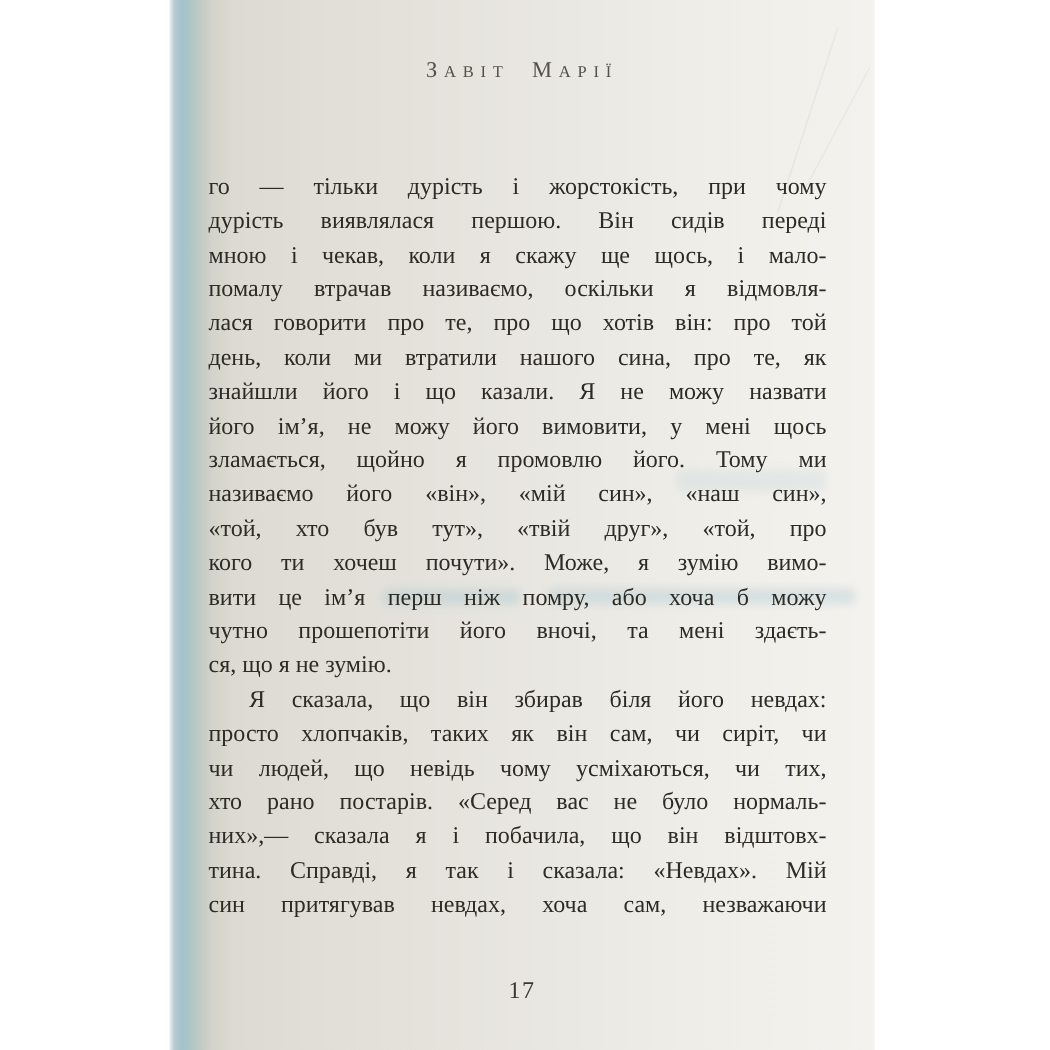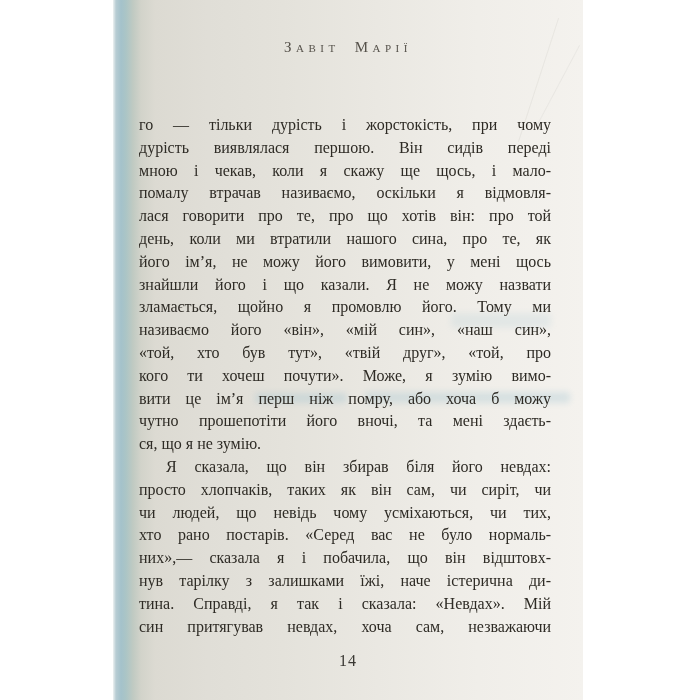--- a/index.html
+++ b/index.html
@@ -116,35 +116,34 @@
 
     <div class="header">Завіт Марії</div>
 
     <div class="text-block">
       <div class="line">го — тільки дурість і жорстокість, при чому</div>
       <div class="line">дурість виявлялася першою. Він сидів переді</div>
       <div class="line">мною і чекав, коли я скажу ще щось, і мало-</div>
       <div class="line">помалу втрачав називаємо, оскільки я відмовля-</div>
       <div class="line">лася говорити про те, про що хотів він: про той</div>
       <div class="line">день, коли ми втратили нашого сина, про те, як</div>
+      <div class="line">знайшли його і що казали. Я не можу назвати</div>
       <div class="line">його ім’я, не можу його вимовити, у мені щось</div>
-      <div class="line">знайшли його і що казали. Я не можу назвати</div>
       <div class="line">зламається, щойно я промовлю його. Тому ми</div>
       <div class="line">називаємо його «він», «мій син», «наш син»,</div>
       <div class="line">«той, хто був тут», «твій друг», «той, про</div>
       <div class="line">кого ти хочеш почути». Може, я зумію вимо-</div>
       <div class="line">вити це ім’я перш ніж помру, або хоча б можу</div>
       <div class="line">чутно прошепотіти його вночі, та мені здаєть-</div>
       <div class="line short">ся, що я не зумію.</div>
       <div class="line indent">Я сказала, що він збирав біля його невдах:</div>
       <div class="line">просто хлопчаків, таких як він сам, чи сиріт, чи</div>
       <div class="line">чи людей, що невідь чому усміхаються, чи тих,</div>
       <div class="line">хто рано постарів. «Серед вас не було нормаль-</div>
       <div class="line">них»,— сказала я і побачила, що він відштовх-</div>
-      <div class="line">нув тарілку з залишками їжі, наче істерична ди-</div>
       <div class="line">тина. Справді, я так і сказала: «Невдах». Мій</div>
       <div class="line">син притягував невдах, хоча сам, незважаючи</div>
     </div>
 
-    <div class="page-number">14</div>
+    <div class="page-number">17</div>
 
   </div>
 </div>
 
 </body></html>

